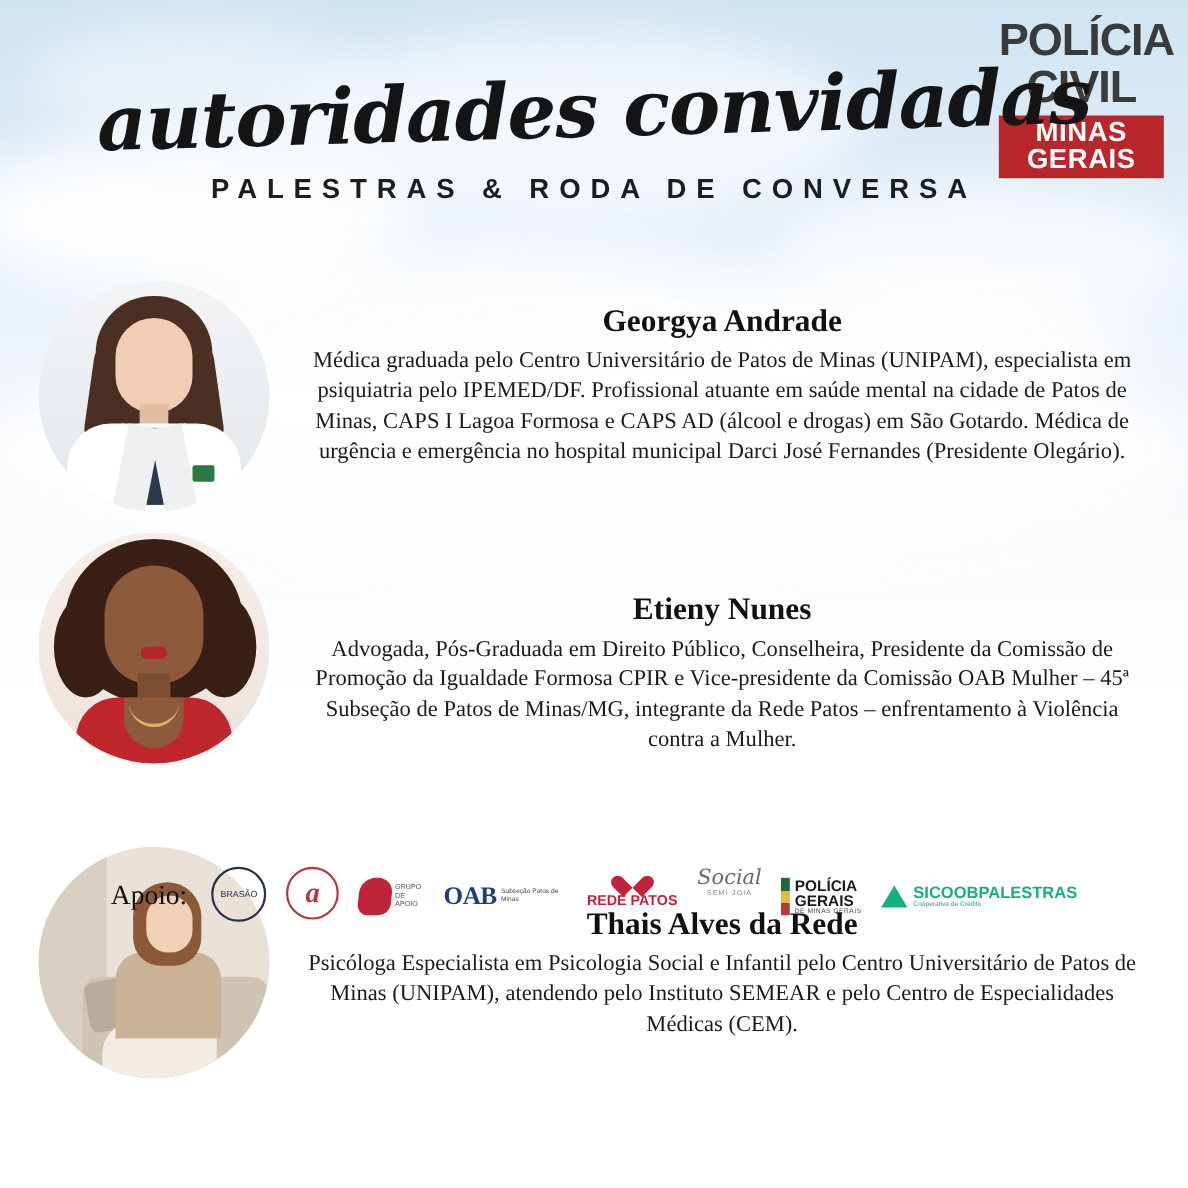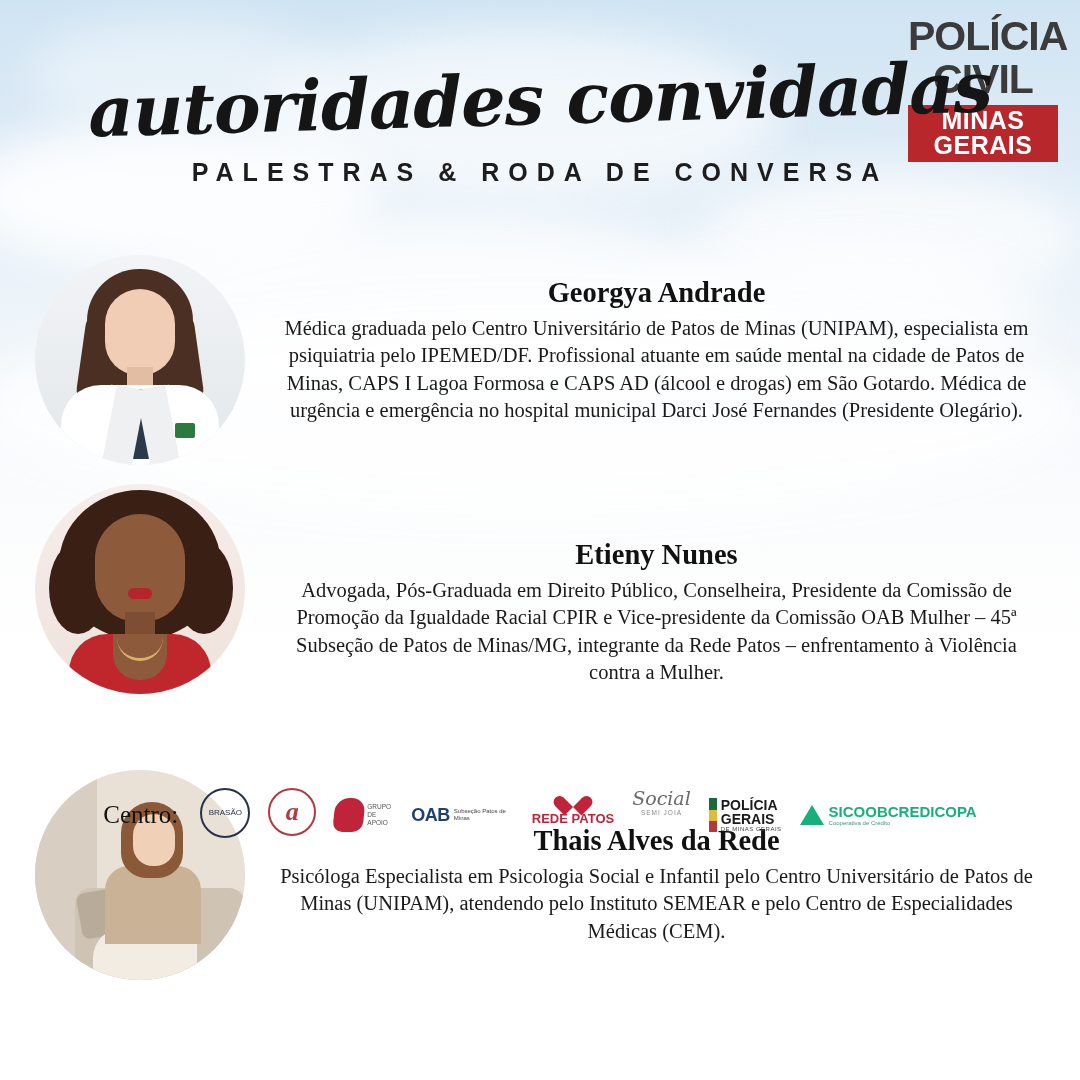--- a/index.html
+++ b/index.html
@@ -241,22 +241,22 @@
     transform: skewX(-6deg);
   }
   .sp-fem .ftxt {
     font-family: "Liberation Sans", sans-serif;
     font-size: 6.5px; color: #555; line-height: 1.2; width: 26px;
   }
   .sp-oab {
     display: flex; align-items: center; gap: 4px;
   }
   .sp-oab .oab-word {
-    font-family: Liberation Sans, sans-serif;
-    font-weight: bold; font-size: 18px; color: #1f3f78;
+    font-family: Liberation Serif, serif;
+    font-weight: bold; font-size: 23px; color: #1f3f78;
     letter-spacing: -0.5px;
   }
   .sp-oab .oab-sub {
     font-family: "Liberation Sans", sans-serif;
     font-size: 6px; color: #444; line-height: 1.25; width: 60px;
   }
   .sp-rede {
     text-align: center; line-height: 1;
   }
   .sp-rede .heart {
@@ -361,21 +361,21 @@
           <div class="p-shape p2-face"></div>
           <div class="p-shape p2-lip"></div>
           <div class="p-shape p2-neck"></div>
           <div class="p-shape p2-dress"></div>
           <div class="p-shape p2-chest"></div>
           <div class="p-shape p2-neckl"></div>
         </div>
       </div>
       <div class="text-col">
         <div class="sp-name">Etieny Nunes</div>
-        <div class="sp-bio">Advogada, Pós-Graduada em Direito Público, Conselheira, Presidente da Comissão de Promoção da Igualdade Racial CPIR e Vice-presidente da Comissão OAB Mulher – 45ª Subseção de Patos de Minas/MG, integrante da Rede Patos – enfrentamento à Violência contra a Mulher.</div>
+        <div class="sp-bio">Advogada, Pós-Graduada em Direito Público, Conselheira, Presidente da Comissão de Promoção da Igualdade Formosa CPIR e Vice-presidente da Comissão OAB Mulher – 45ª Subseção de Patos de Minas/MG, integrante da Rede Patos – enfrentamento à Violência contra a Mulher.</div>
       </div>
     </div>
 
     <div class="speaker" id="speaker-3">
       <div class="photo-wrap">
         <div class="avatar">
           <div class="p-bg p3-bg"></div>
           <div class="p-shape p3-wall"></div>
           <div class="p-shape p3-curtain"></div>
           <div class="p-shape p3-sofa"></div>
@@ -386,21 +386,21 @@
           <div class="p-shape p3-face"></div>
         </div>
       </div>
       <div class="text-col">
         <div class="sp-name">Thais Alves da Rede</div>
         <div class="sp-bio">Psicóloga Especialista em Psicologia Social e Infantil pelo Centro Universitário de Patos de Minas (UNIPAM), atendendo pelo Instituto SEMEAR e pelo Centro de Especialidades Médicas (CEM).</div>
       </div>
     </div>
 
     <div class="footer">
-      <div class="apoio-label">Centro:</div>
+      <div class="apoio-label">Apoio:</div>
 
       <div class="sponsor">
         <div class="sp-circle">
           <span>BRASÃO</span>
         </div>
       </div>
 
       <div class="sponsor">
         <div class="sp-a-mark">
           <span>a</span>
@@ -437,21 +437,21 @@
           <div class="pm1">POLÍCIA</div>
           <div class="pm2">GERAIS</div>
           <div class="pm3">DE MINAS GERAIS</div>
         </div>
       </div>
 
       <div class="sponsor sp-sicoob">
         <div class="tri"></div>
         <div class="stxt">
           <div class="s1">
-            <span>SICOOB</span><span>CREDICOPA</span>
+            <span>SICOOB</span><span>PALESTRAS</span>
           </div>
           <div class="s2">Cooperativa de Crédito</div>
         </div>
       </div>
     </div>
 
   </div>
 </div>
 
 </body></html>

